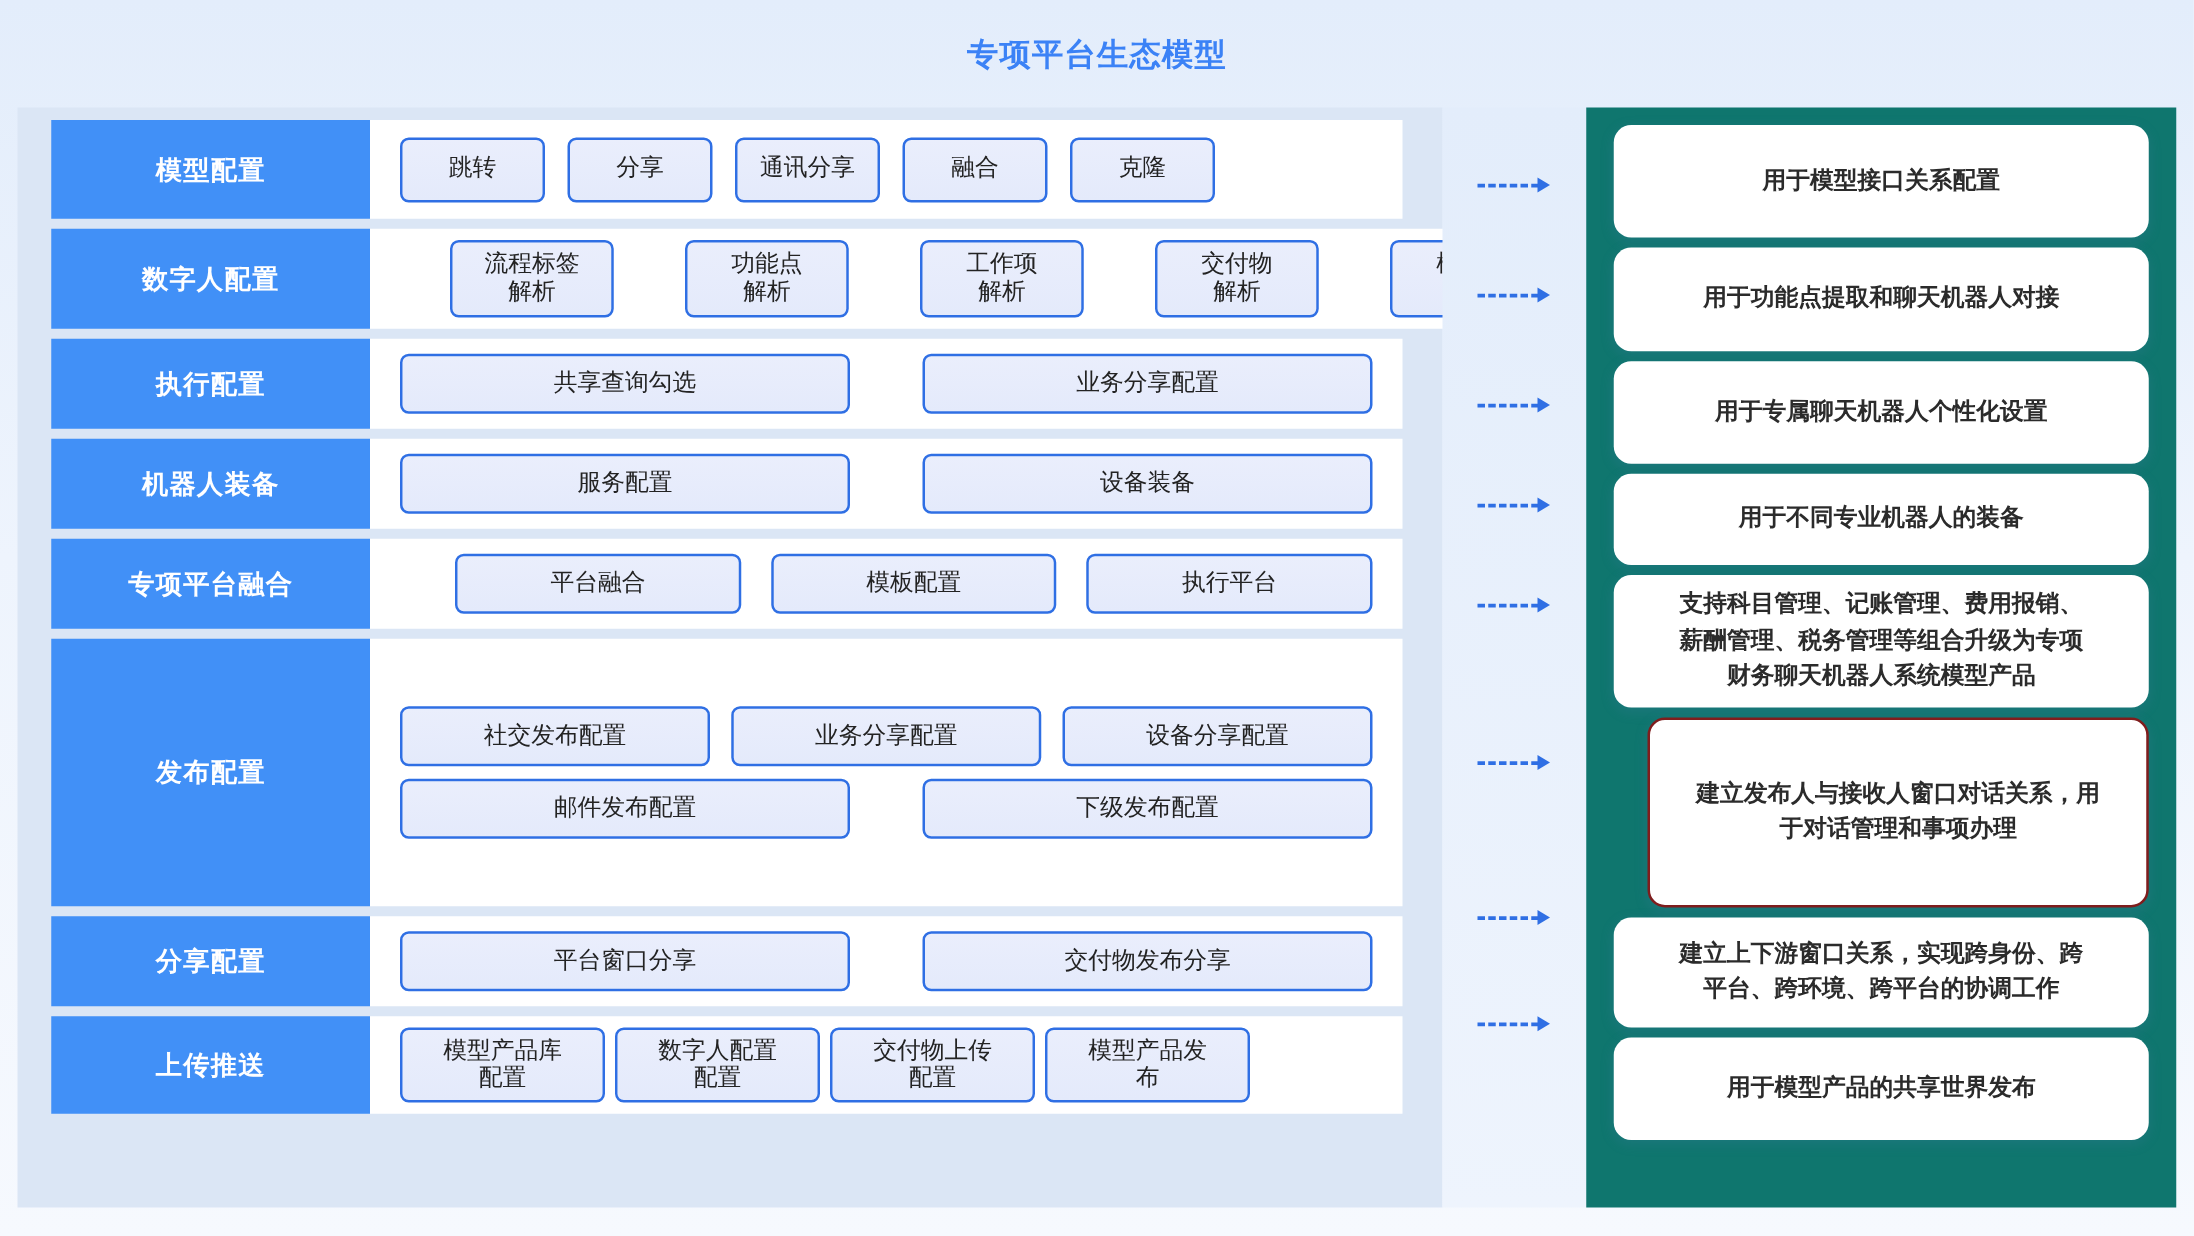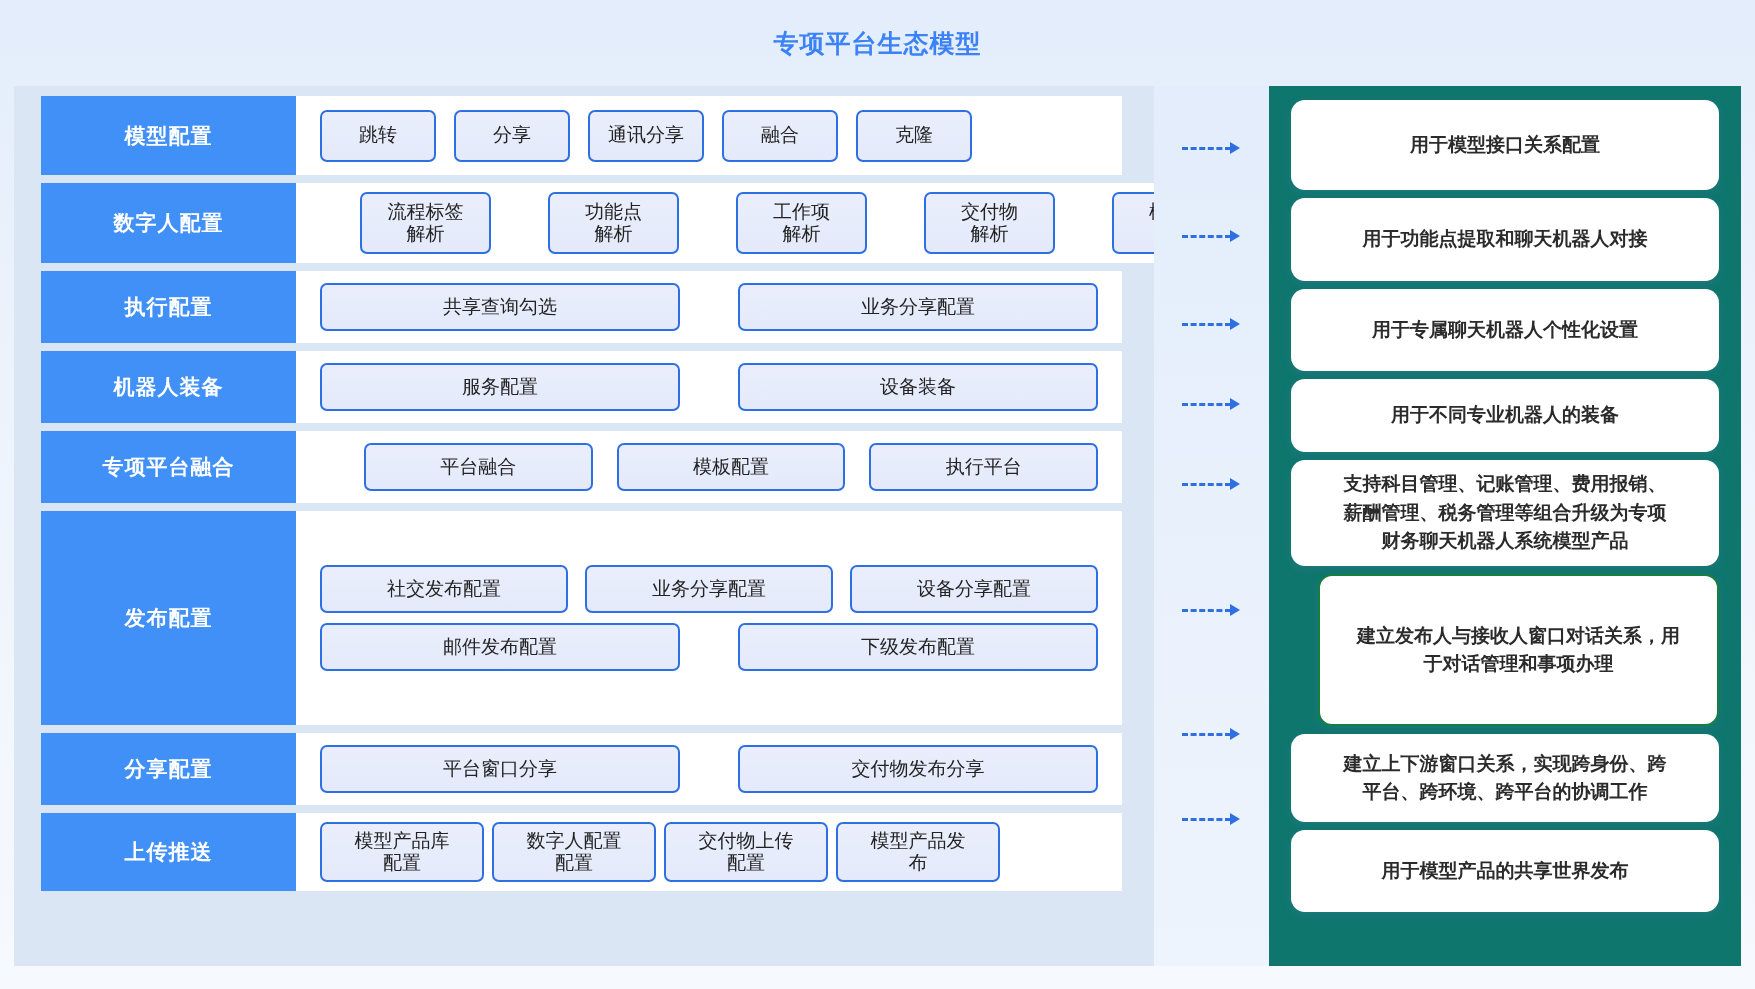--- a/index.html
+++ b/index.html
@@ -177,21 +177,21 @@
     justify-content: center;
     text-align: center;
     color: #2b2b2b;
     font-size: 19px;
     font-weight: bold;
     line-height: 1.5;
     padding: 10px 22px;
     white-space: pre-line;
   }
   .desc-card.highlight {
-    border: 2px solid #15803d;
+    border: 2px solid #7f1d1d;
     margin-left: 27px;
   }
 </style>
 </head>
 <body>
 
 <div class="title-bar">
   <div class="title-text">专项平台生态模型</div>
 </div>
 

